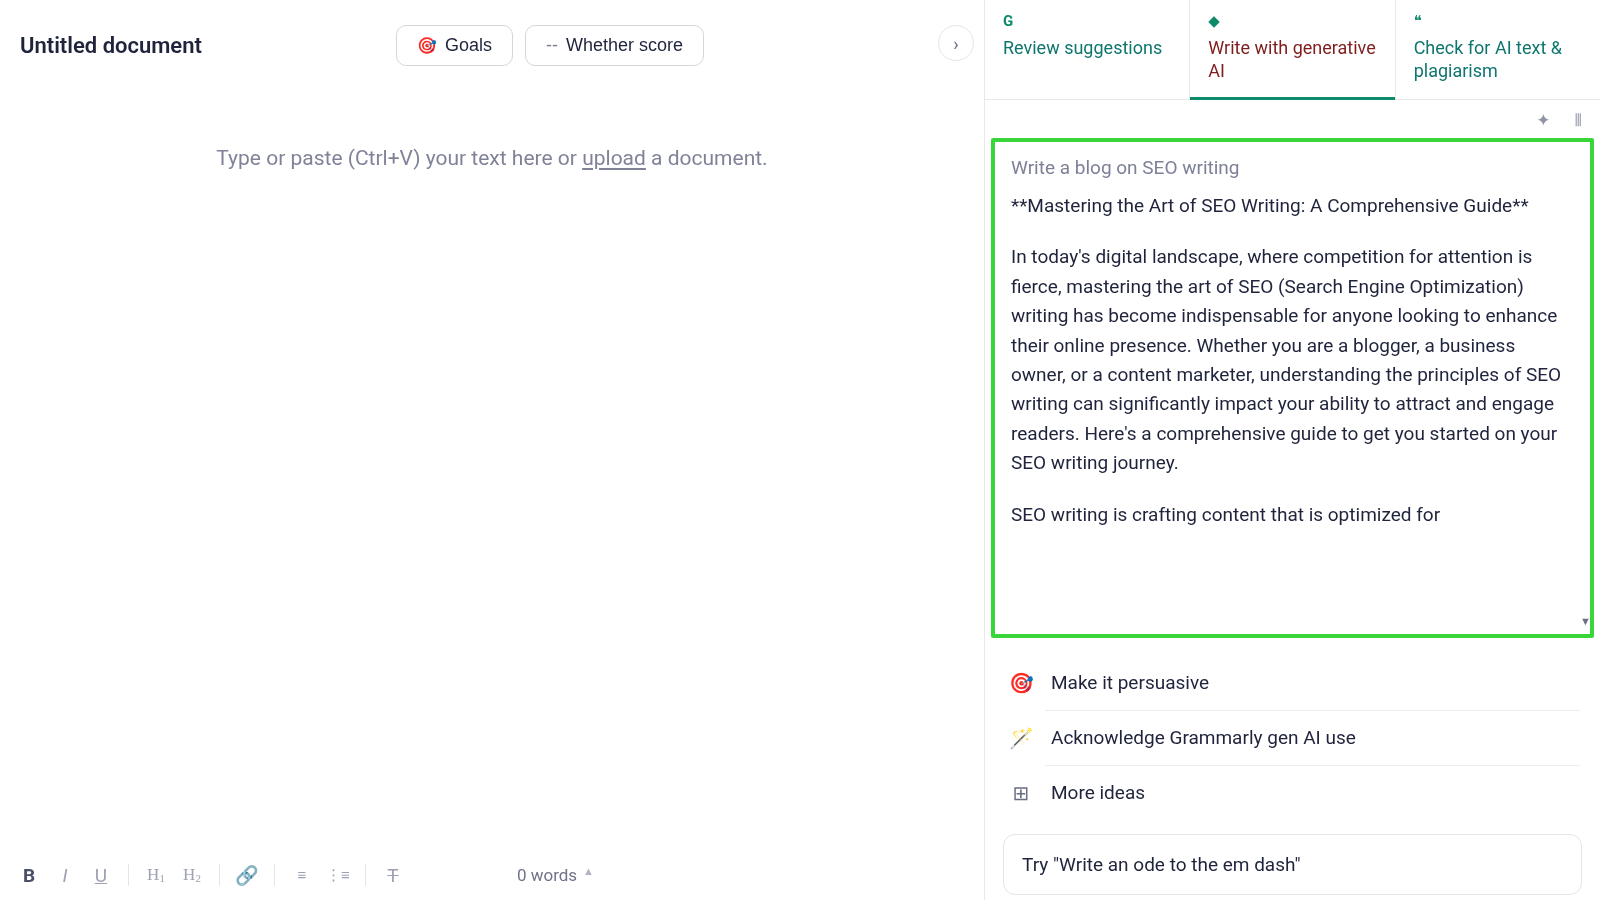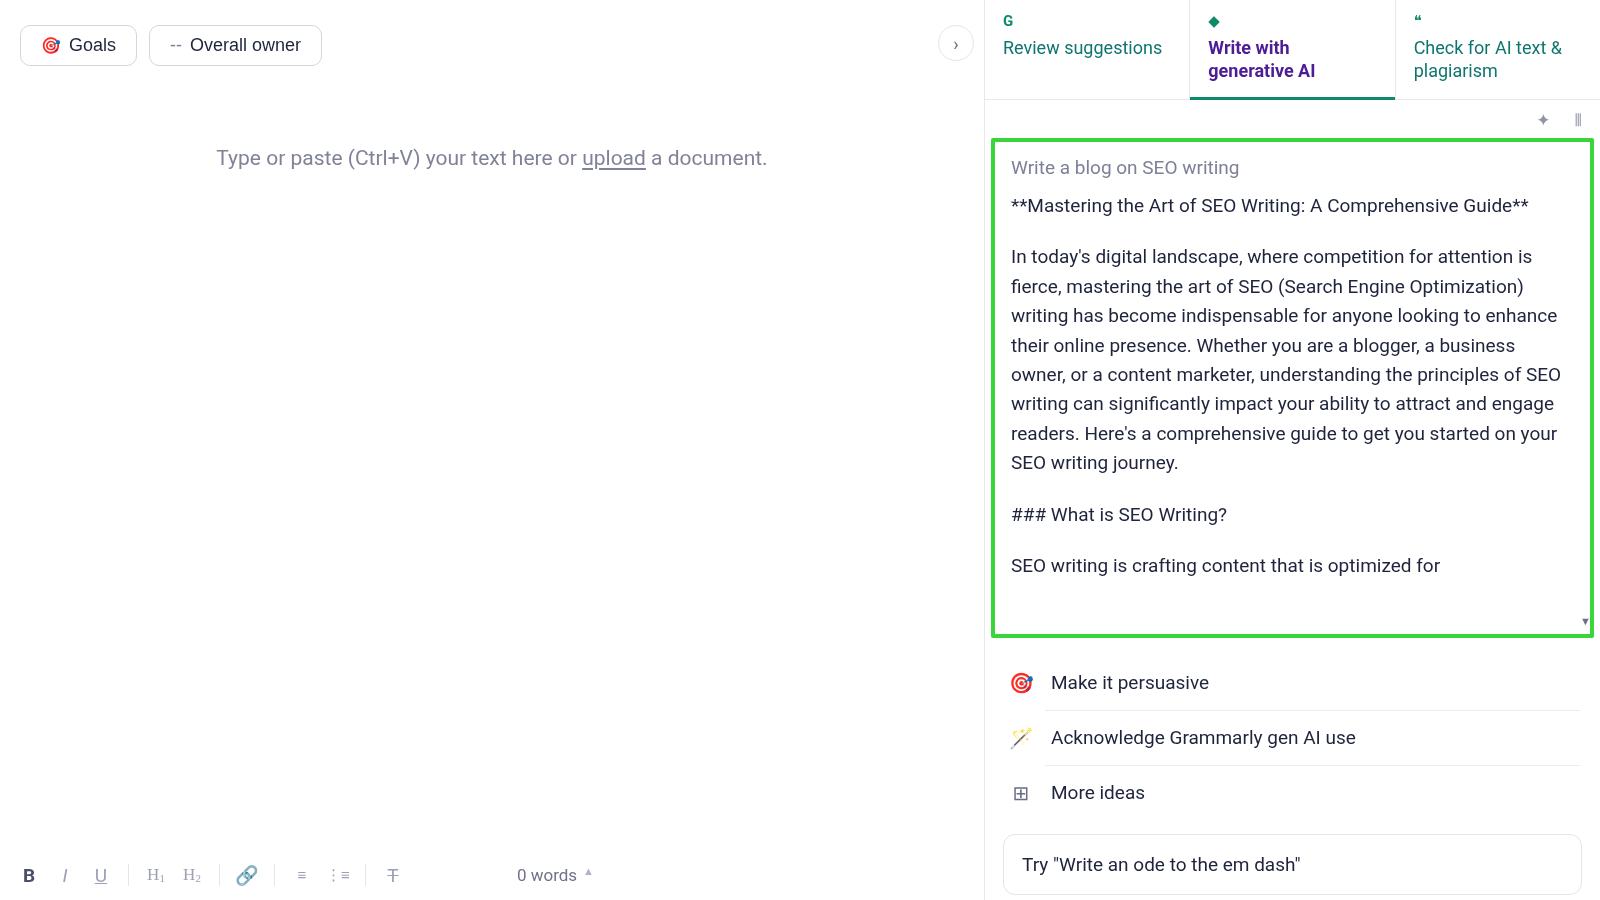--- a/index.html
+++ b/index.html
@@ -123,21 +123,21 @@
     .tab {
       flex: 1;
       padding: 12px 18px 16px 18px;
       cursor: pointer;
       border-right: 1px solid #e8e8e8;
       position: relative;
     }
     .tab:last-child { border-right: none; }
     .tab-icon { font-size: 15px; margin-bottom: 6px; display: block; }
     .tab-label { font-size: 18px; color: #0f766e; line-height: 1.3; }
-    .tab.active .tab-label { font-weight: 700; color: #4c1d95; }
+    .tab.active .tab-label { font-weight: 400; color: #7f1d1d; }
     .tab.active::after {
       content: '';
       position: absolute;
       bottom: -1px;
       left: 0; right: 0;
       height: 3px;
       background: #0d8a6a;
     }
     .panel-icons-row {
       display: flex;
@@ -190,28 +190,29 @@
       cursor: pointer;
     }
     .heading-btn { font-family: Georgia, serif; font-size: 17px; }
     .heading-btn sub { font-size: 11px; vertical-align: baseline; position: relative; top: 3px; }
   </style>
 </head>
 <body>
 
 <div class="main-area">
   <div class="header">
+    <div class="doc-title">Untitled document</div>
     <div class="header-buttons">
       <button class="pill-btn">
         <span class="pill-icon">🎯</span>
         <span>Goals</span>
       </button>
       <button class="pill-btn">
         <span style="color:#7d8097;">--</span>
-        <span> Overall owner</span>
+        <span> Whether score</span>
       </button>
     </div>
   </div>
 
   <div class="editor-placeholder">
     <span>Type or paste (Ctrl+V) your text here or </span><span class="upload-link">upload</span><span> a document.</span>
   </div>
 
   <div class="collapse-chevron">
     <span>›</span>
@@ -277,21 +278,20 @@
   <div class="panel-icons-row">
     <span>✦</span>
     <span>⦀</span>
   </div>
 
   <div class="ai-output-card">
     <div class="ai-prompt-text">Write a blog on SEO writing</div>
     <div class="ai-body">
       <p>**Mastering the Art of SEO Writing: A Comprehensive Guide**</p>
       <p>In today's digital landscape, where competition for attention is fierce, mastering the art of SEO (Search Engine Optimization) writing has become indispensable for anyone looking to enhance their online presence. Whether you are a blogger, a business owner, or a content marketer, understanding the principles of SEO writing can significantly impact your ability to attract and engage readers. Here's a comprehensive guide to get you started on your SEO writing journey.</p>
-      <p>### What is SEO Writing?</p>
       <p style="margin-bottom:0;">SEO writing is crafting content that is optimized for</p>
     </div>
     <div class="scroll-indicator">▼</div>
   </div>
 
   <div class="action-list">
     <div class="action-item">
       <span class="action-icon">🎯</span>
       <span>Make it persuasive</span>
     </div>

